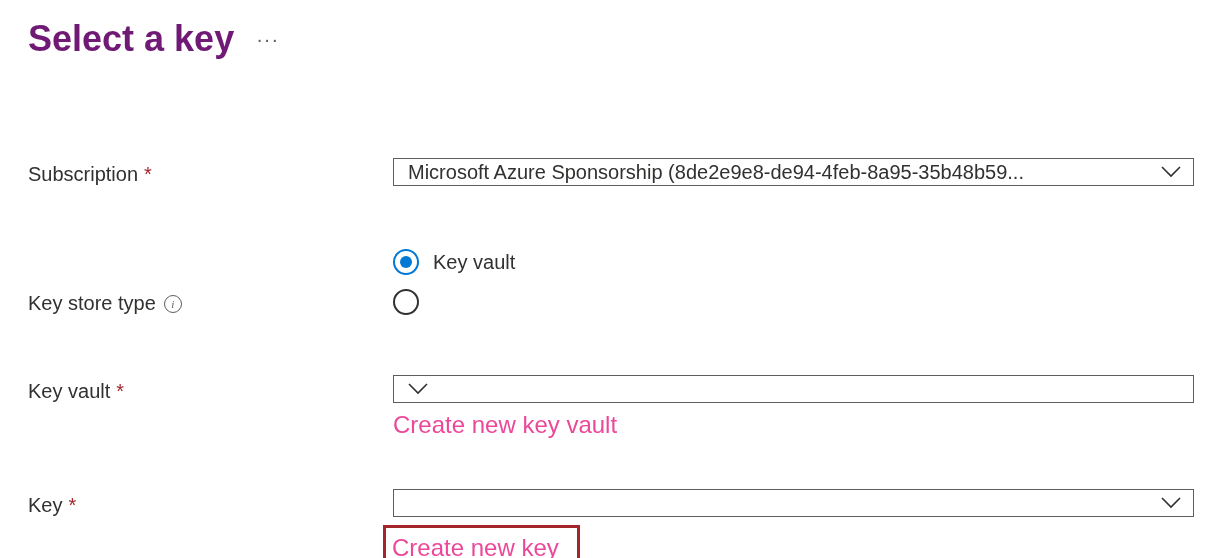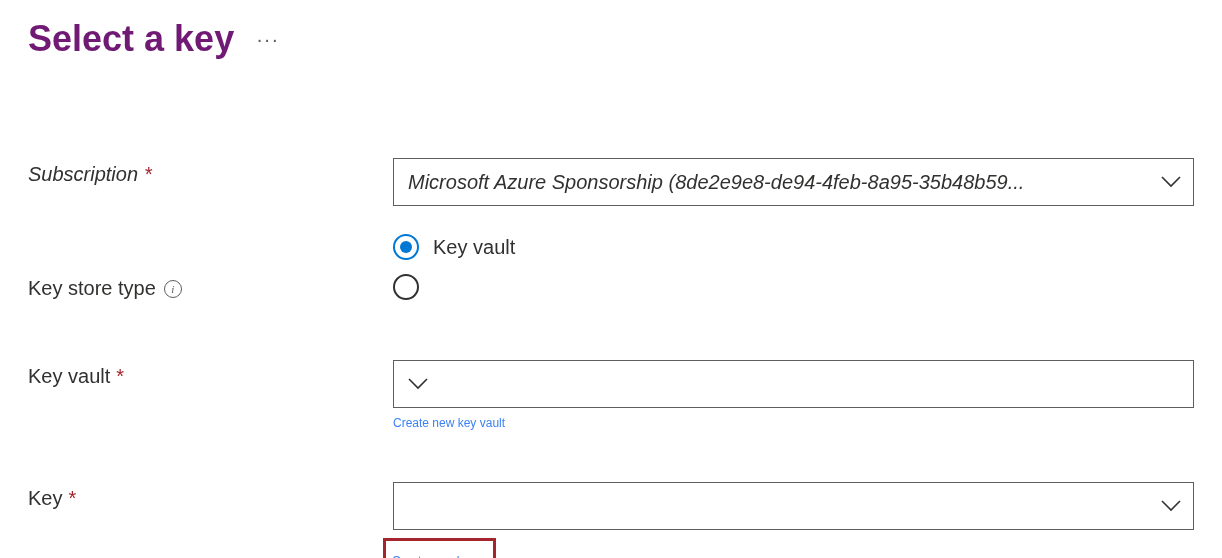--- a/index.html
+++ b/index.html
@@ -29,21 +29,21 @@
     }
     .ellipsis {
       color: #605e5c;
       font-size: 20px;
       letter-spacing: 1px;
     }
     .form-row {
       display: flex;
       align-items: flex-start;
     }
-    .form-row.subscription { margin-bottom: 28px; font-style: italic; }
+    .form-row.subscription { margin-bottom: 63px; }
     .form-row.keystore { margin-bottom: 60px; align-items: flex-end; }
     .form-row.keyvault { margin-bottom: 50px; }
     .form-row.key { }
     .label-col {
       width: 365px;
       padding-top: 5px;
       display: flex;
       align-items: center;
       gap: 8px;
     }
@@ -74,21 +74,21 @@
       flex: 1;
       max-width: 810px;
     }
     .dropdown {
       display: flex;
       align-items: center;
       justify-content: space-between;
       border: 1px solid #605e5c;
       padding: 5px 12px 5px 14px;
       width: 100%;
-      height: 48px;
+      height: 28px;
       cursor: pointer;
       background: #ffffff;
     }
     .dropdown-text {
       font-size: 20px;
       color: #323130;
       white-space: nowrap;
       overflow: hidden;
       text-overflow: ellipsis;
     }
@@ -127,22 +127,22 @@
       width: 12px;
       height: 12px;
       border-radius: 50%;
       background: #0078d4;
     }
     .radio-label {
       font-size: 20px;
       color: #323130;
     }
     .link {
-      color: #3b82f6;
-      font-size: 12px;
+      color: #ec4899;
+      font-size: 24px;
       cursor: pointer;
       display: inline-block;
       margin-top: 8px;
     }
     .highlight-box {
       display: inline-block;
       border: 3px solid #a4262c;
       padding: 6px 18px 10px 6px;
       margin-top: 8px;
       margin-left: -10px;

